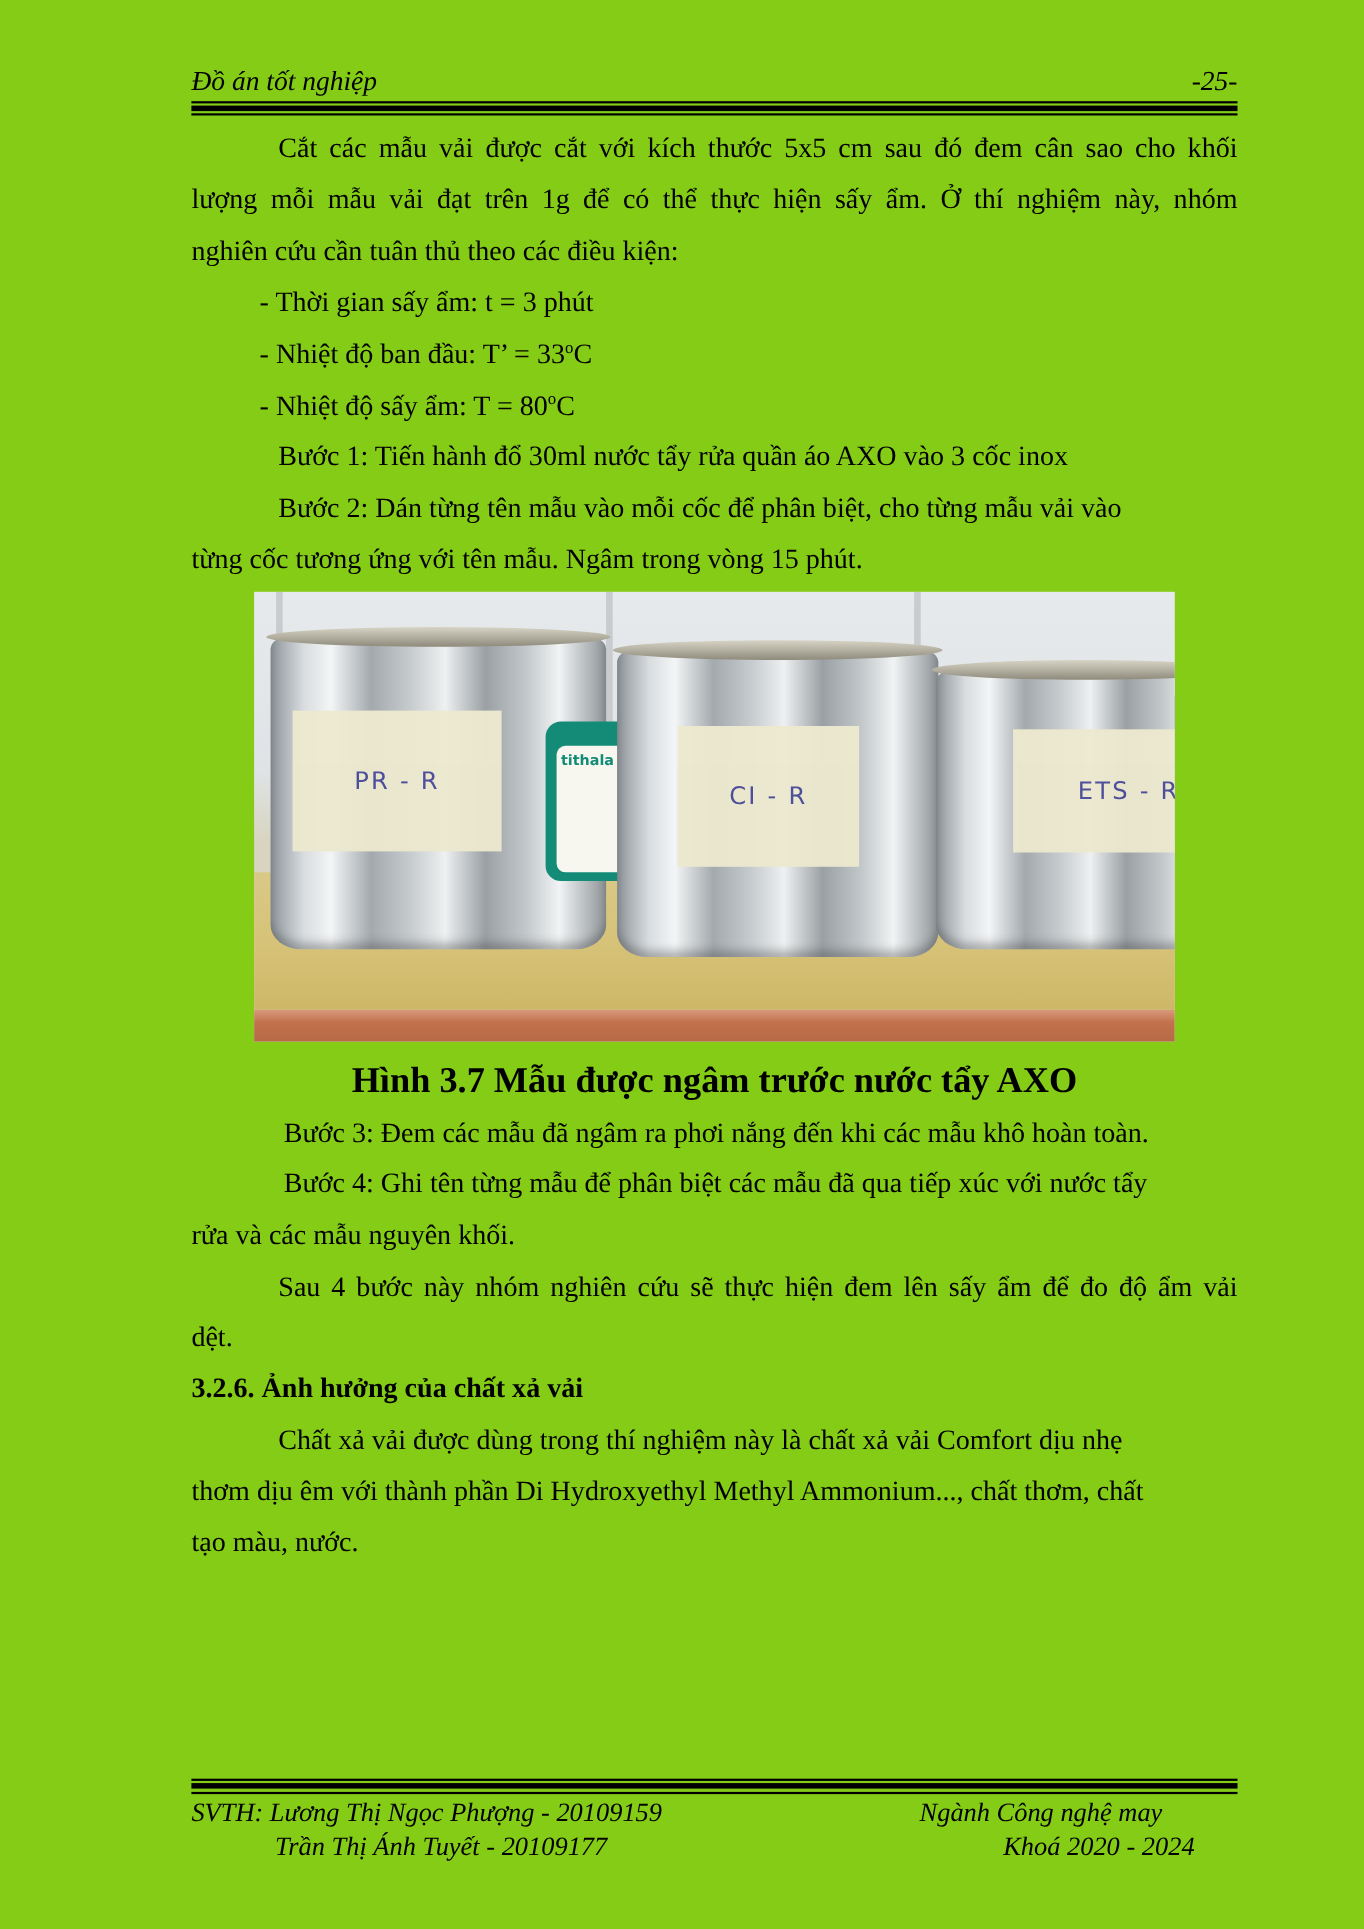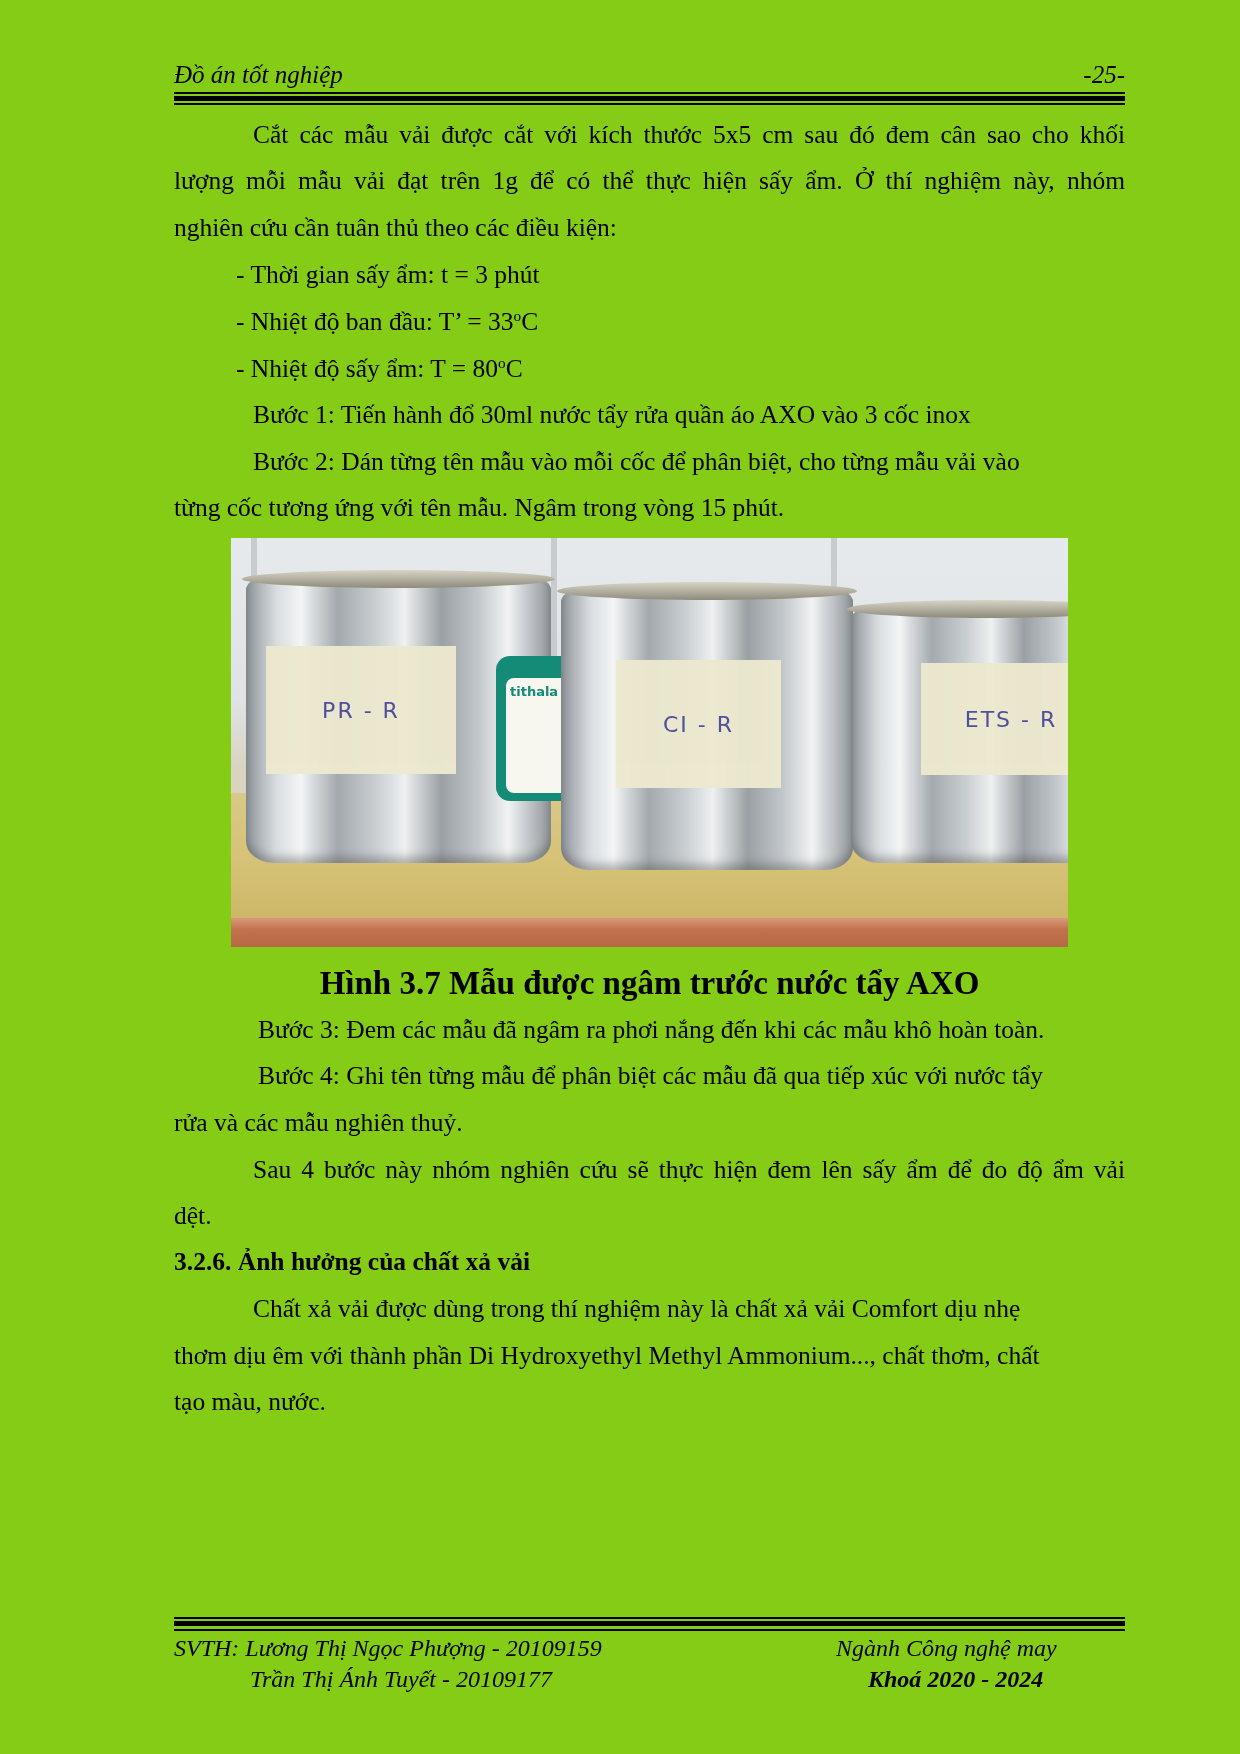--- a/index.html
+++ b/index.html
@@ -84,41 +84,41 @@
       </div>
     </div>
 
     <div class="can" style="left:330px;top:52px;width:292px;height:280px;">
       <div class="can-rim"></div>
       <div class="tape" style="left:55px;top:70px;width:165px;height:128px;">CI - R</div>
     </div>
 
     <div class="can" style="left:620px;top:70px;width:270px;height:255px;">
       <div class="can-rim"></div>
-      <div class="tape" style="left:70px;top:55px;width:180px;height:112px;">ETS - R</div>
+      <div class="tape" style="left:70px;top:55px;width:180px;height:112px;padding-left:15px;">ETS - R</div>
     </div>
   </div>
 
   <div class="caption" style="top:968px;">Hình 3.7 Mẫu được ngâm trước nước tẩy AXO</div>
 
   <div class="line" style="top:1015px;padding-left:84px;box-sizing:border-box;">Bước 3: Đem các mẫu đã ngâm ra phơi nắng đến khi các mẫu khô hoàn toàn.</div>
   <div class="line" style="top:1061px;padding-left:84px;box-sizing:border-box;width:924px;">Bước 4: Ghi tên từng mẫu để phân biệt các mẫu đã qua tiếp xúc với nước tẩy</div>
-  <div class="line" style="top:1108px;">rửa và các mẫu nghiên thuỷ.</div>
+  <div class="line" style="top:1108px;">rửa và các mẫu nguyên khối.</div>
 
   <div class="line just ind" style="top:1155px;">Sau 4 bước này nhóm nghiên cứu sẽ thực hiện đem lên sấy ẩm để đo độ ẩm vải</div>
   <div class="line" style="top:1201px;">dệt.</div>
 
   <div class="heading" style="top:1247px;">3.2.6. Ảnh hưởng của chất xả vải</div>
 
   <div class="line" style="top:1341px;width:924px;">thơm dịu êm với thành phần Di Hydroxyethyl Methyl Ammonium..., chất thơm, chất</div>
   <div class="line ind" style="top:1294px;width:892px;">Chất xả vải được dùng trong thí nghiệm này là chất  xả vải Comfort dịu nhẹ</div>
   <div class="line" style="top:1387px;">tạo màu, nước.</div>
 
   <div class="rule" style="top:1617px;height:2px;"></div>
   <div class="rule" style="top:1621px;height:5px;"></div>
   <div class="rule" style="top:1629px;height:2px;"></div>
 
   <div class="ftr" style="left:174px;top:1633px;">SVTH: Lương Thị Ngọc Phượng - 20109159</div>
   <div class="ftr" style="left:250px;top:1664px;">Trần Thị Ánh Tuyết - 20109177</div>
   <div class="ftr" style="left:836px;top:1633px;">Ngành Công nghệ may</div>
-  <div class="ftr" style="left:868px;top:1664px;font-weight:bold;">Khoá 2020 - 2024</div>
+  <div class="ftr" style="left:912px;top:1664px;">Khoá 2020 - 2024</div>
 
 </div>
 
 </body></html>

